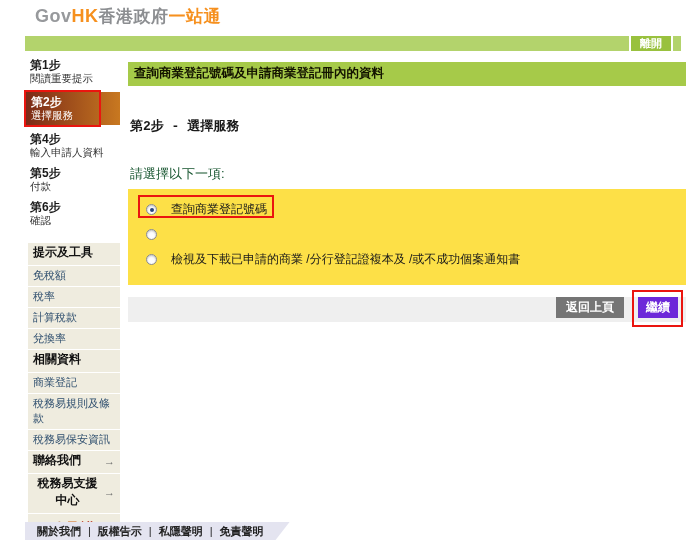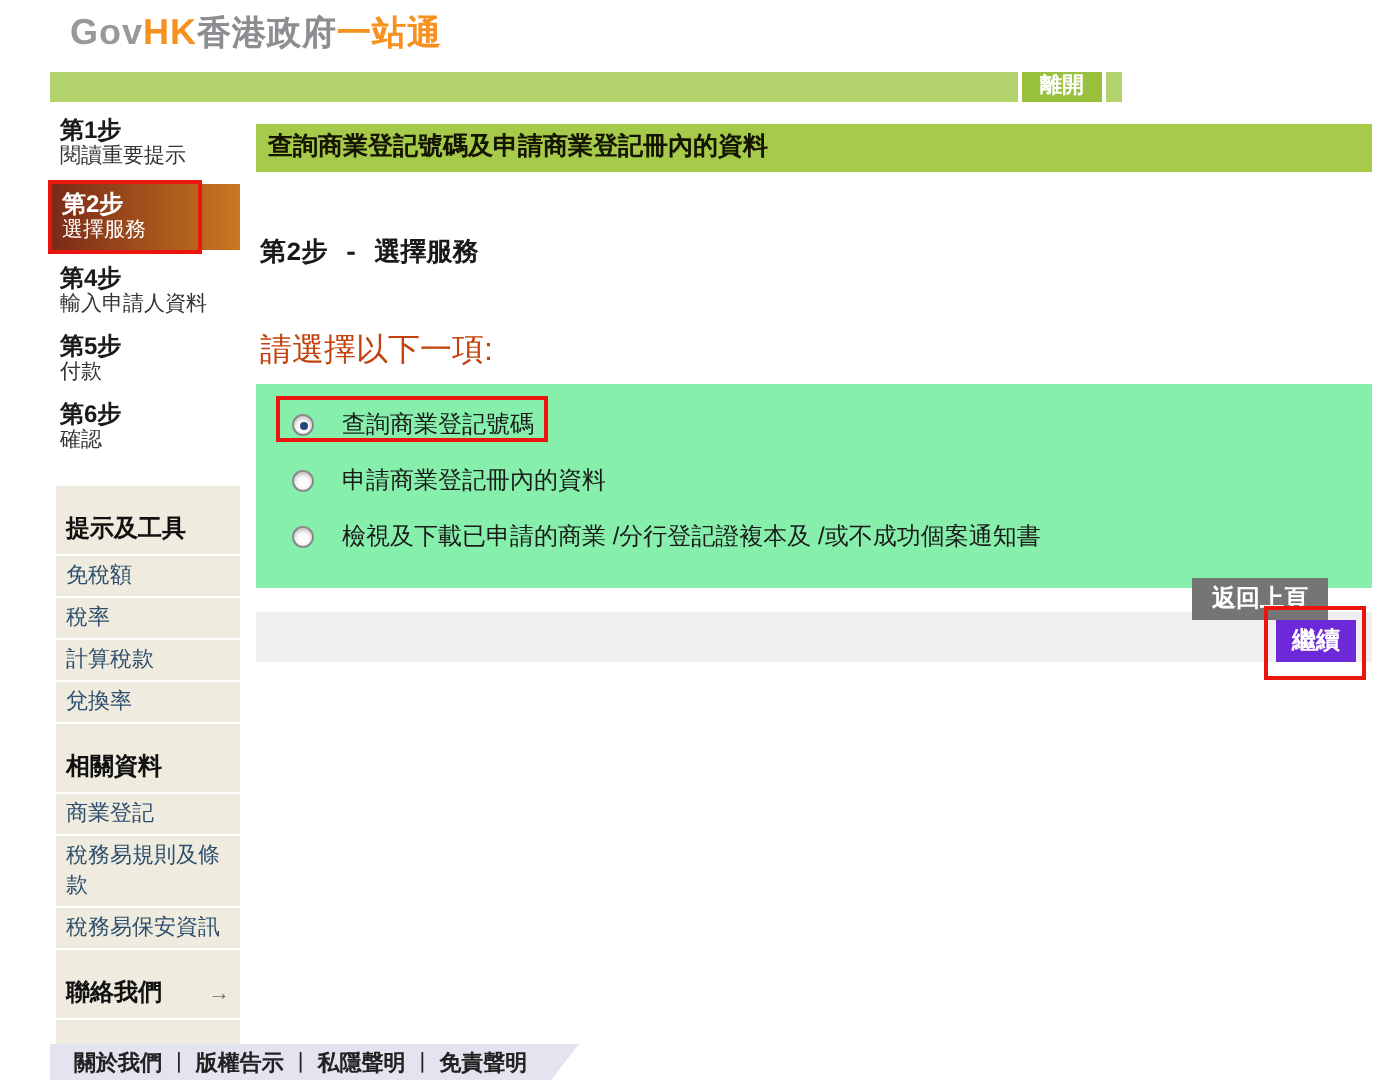--- a/index.html
+++ b/index.html
@@ -7,63 +7,63 @@
   body { font-family:"Liberation Sans", sans-serif; }
   .page { position:relative; width:700px; height:540px; background:#fff; overflow:hidden;border-radius:14px; }
 
   
   .logo { position:absolute; left:35px; top:5px; font-size:18px; font-weight:bold; letter-spacing:.5px; }
   .logo .gov { color:#97999c; }
   .logo .hk { color:#f6901e; }
   .logo .cn-grey { color:#8c8e91; font-size:17px; }
   .logo .cn-orange { color:#f6901e; font-size:17px; }
 
-  .topbar { position:absolute; left:25px; top:36px; width:536px; height:15px; background:#b3d36c; }
+  .topbar { position:absolute; left:25px; top:36px; width:656px; height:15px; background:#b3d36c; }
   .exit-btn { position:absolute; right:10px; top:0; height:15px; line-height:15px; background:#99c13e;
               color:#fff; font-size:11px; font-weight:bold; padding:0 9px; border:0; cursor:pointer;
               box-shadow:-2px 0 0 #fff, 2px 0 0 #fff; font-family:inherit; }
 
   
   .steps { position:absolute; left:28px; top:58px; width:92px; list-style:none; }
   .step { margin-bottom:7px; padding:1px 2px; }
   .step-num { font-size:12px; font-weight:bold; color:#1a1a1a; line-height:13px; }
   .step-label { font-size:10.5px; color:#333; line-height:12px; }
   .step.current { background:linear-gradient(to right,#7b2a17,#c87820); color:#fff; padding:4px 4px 4px 5px;
                   margin-left:-2px; width:94px; position:relative; }
   .step.current .step-num, .step.current .step-label { color:#fff; }
   .step-red-frame { position:absolute; left:-2px; top:-2px; bottom:-2px; width:77px; border:2px solid #ea150f; z-index:5; }
 
   
   .menu { position:absolute; left:28px; top:243px; width:92px; }
   .menu-row { background:#efecdf; margin-bottom:1px; padding:2px 5px 3px; font-size:11px; min-height:15px;
               display:flex; align-items:center; justify-content:space-between; cursor:pointer; }
-  .menu-row.hdr { font-size:12px; font-weight:bold; color:#111; padding-top:13px; padding-bottom:4px;text-align:center; }
+  .menu-row.hdr { font-size:12px; font-weight:bold; color:#111; padding-top:1px; padding-bottom:4px;text-align:center; }
   .menu-row.lnk { color:#2e4e6e; }
   .menu-row .arrow { color:#6b6b6b; font-size:11px; margin-left:2px; flex:none; }
   .menu-row .mlabel { display:block; }
   .menu-row.promise { padding-top:6px; padding-bottom:7px; font-family:"DejaVu Serif", serif; font-style:italic;
                       font-weight:bold; font-size:14px; letter-spacing:1px; }
   .pc0 { color:#e07818; } .pc1 { color:#9c3c1c; } .pc2 { color:#d2691e; } .pc3 { color:#b22214; }
 
   
   .content { position:absolute; left:128px; top:62px; width:558px; }
   .title-bar { background:#a6ca49; color:#141400; font-size:12.5px; font-weight:bold; padding:3px 6px 4px; }
   .step-heading { margin:31px 0 0 2px; font-size:13px; font-weight:bold; color:#1a1a1a;font-family:Liberation Mono, monospace; }
-  .select-prompt { margin:30px 0 6px 2px; font-size:16px; color:#c2410c; }
-
-  .options-panel { background:#86efac; padding:8px 8px 10px; }
+  .select-prompt { margin:30px 0 6px 2px; font-size:13px; color:#14532d; }
+
+  .options-panel { background:#fde047; padding:8px 8px 10px; }
   .opt-row { display:flex; align-items:center; padding:4px 4px; margin-bottom:3px; font-size:12px; color:#1a1a1a; position:relative; }
   .radio { width:11px; height:11px; border-radius:50%; background:#fdfdfd; border:1px solid #8a8a8a; margin:0 14px 0 6px;
            flex:none; position:relative; cursor:pointer; box-shadow:inset 0 1px 2px rgba(0,0,0,.25); }
   .radio.sel::after { content:""; position:absolute; left:2.5px; top:2.5px; width:4px; height:4px; border-radius:50%; background:#27457c; }
   .opt-label { cursor:pointer; }
   .opt-red-frame { position:absolute; left:2px; top:-2px; height:23px; width:136px; border:2px solid #ea150f; z-index:5; }
 
   .button-band { margin-top:12px; background:#efefef; height:25px; display:flex; justify-content:flex-end;
-                 align-items:flex-end; padding-right:8px; position:relative;flex-direction:column; }
+                 align-items:flex-start; padding-right:8px; position:relative; }
   .btn { border:0; color:#fff; font-weight:bold; font-size:12px; padding:4px 10px; cursor:pointer; font-family:inherit; line-height:13px; }
   .btn-back { background:#757575; margin-right:14px; }
   .cont-wrap { position:relative; display:inline-block; }
   .btn-continue { background:#6d28d9; padding:4px 8px; }
   .cont-red-frame { position:absolute; left:-6px; right:-5px; top:-7px; bottom:-9px; border:2px solid #ea150f; z-index:5; }
 
   .progress { margin-top:17px; text-align:right; font-size:12px; color:#1a1a1a; padding-right:2px; }
   .progress .cur { font-weight:bold; }
   .progress .tot { font-weight:normal; margin-left:4px; }
 
@@ -163,21 +163,20 @@
     <p class="select-prompt">請選擇以下一項:</p>
 
     <div class="options-panel">
       <div class="opt-row">
         <div class="opt-red-frame"></div>
         <span class="radio sel"></span>
         <span class="opt-label">查詢商業登記號碼</span>
       </div>
       <div class="opt-row">
         <span class="radio"></span>
-        <span class="opt-label">申請商業登記冊內的資料</span>
       </div>
       <div class="opt-row">
         <span class="radio"></span>
         <span class="opt-label">檢視及下載已申請的商業 /分行登記證複本及 /或不成功個案通知書</span>
       </div>
     </div>
 
     <div class="button-band">
       <button class="btn btn-back">返回上頁</button>
       <span class="cont-wrap">

